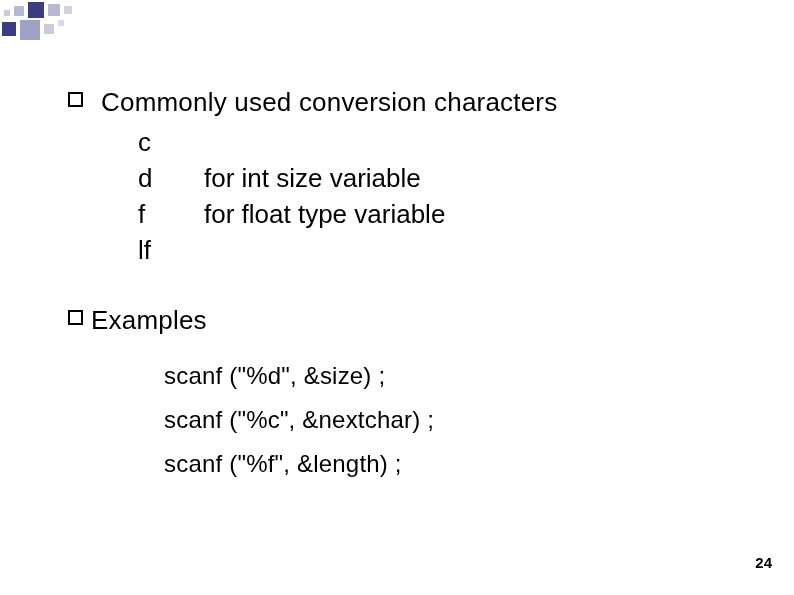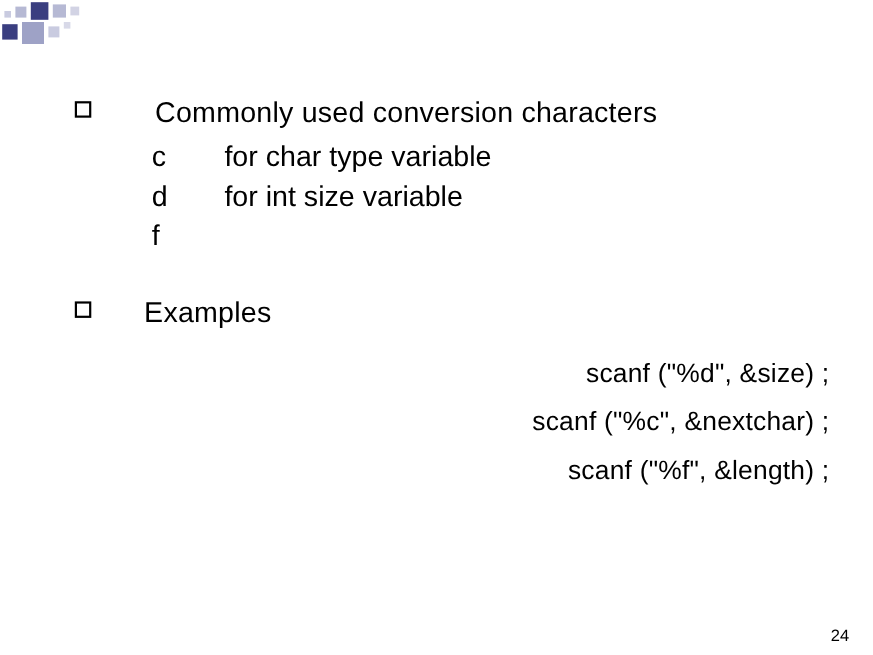--- a/index.html
+++ b/index.html
@@ -23,21 +23,20 @@
   .content {
     position: absolute;
     top: 84px;
     left: 68px;
     right: 40px;
   }
   .bullet-row {
     display: flex;
     align-items: flex-start;
     margin-bottom: 4px;
-    gap: 40px;
   }
   .bullet {
     width: 15px;
     height: 15px;
     border: 2px solid #000;
     flex-shrink: 0;
     margin-top: 8px;
     margin-right: 18px;
   }
   .bullet-text {
@@ -53,40 +52,39 @@
     display: flex;
     font-size: 26px;
     line-height: 36px;
   }
   .tkey {
     width: 66px;
   }
   .tval {}
   .examples-block {
     margin-top: 34px;
-    text-align: right;
   }
   .examples-block .bullet-row .bullet {
     margin-right: 8px;
   }
   .ex-list {
     margin-left: 96px;
     margin-top: 16px;
   }
   .ex-item {
     font-size: 24px;
     line-height: 44px;
     letter-spacing: 0.2px;
   }
   .page-num {
     position: absolute;
-    bottom: 8px;
+    bottom: 24px;
     right: 22px;
     font-size: 15px;
-    font-weight: normal;
+    font-weight: bold;
   }
 </style>
 </head>
 <body>
 
 <div class="corner-deco">
 
   <div class="sq" style="left:4px; top:10px; width:6px; height:6px; background:#c9cbe0;"></div>
   <div class="sq" style="left:14px; top:6px; width:10px; height:10px; background:#b6b9d4;"></div>
   <div class="sq" style="left:28px; top:2px; width:16px; height:16px; background:#3a3e80;"></div>
@@ -102,30 +100,31 @@
 <div class="content">
 
   <div class="bullet-row">
     <div class="bullet"></div>
     <div class="bullet-text">Commonly used conversion characters</div>
   </div>
 
   <div class="table">
     <div class="trow">
       <div class="tkey">c</div>
-      <div class="tval">for char type variable</div>
     </div>
     <div class="trow">
       <div class="tkey">d</div>
       <div class="tval">for int size variable</div>
     </div>
     <div class="trow">
       <div class="tkey">f</div>
+      <div class="tval">for float type variable</div>
     </div>
     <div class="trow">
+      <div class="tkey">lf</div>
     </div>
   </div>
 
   <div class="examples-block">
     <div class="bullet-row">
       <div class="bullet"></div>
       <div class="bullet-text">Examples</div>
     </div>
 
     <div class="ex-list">

